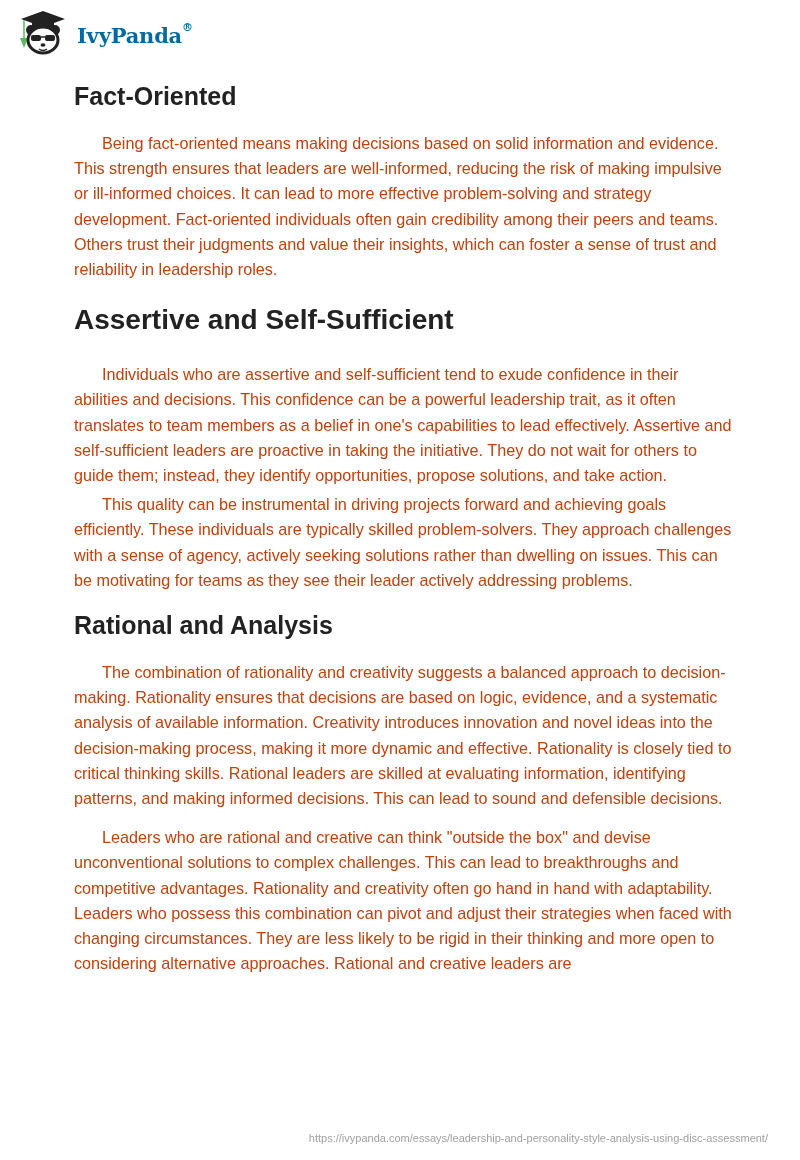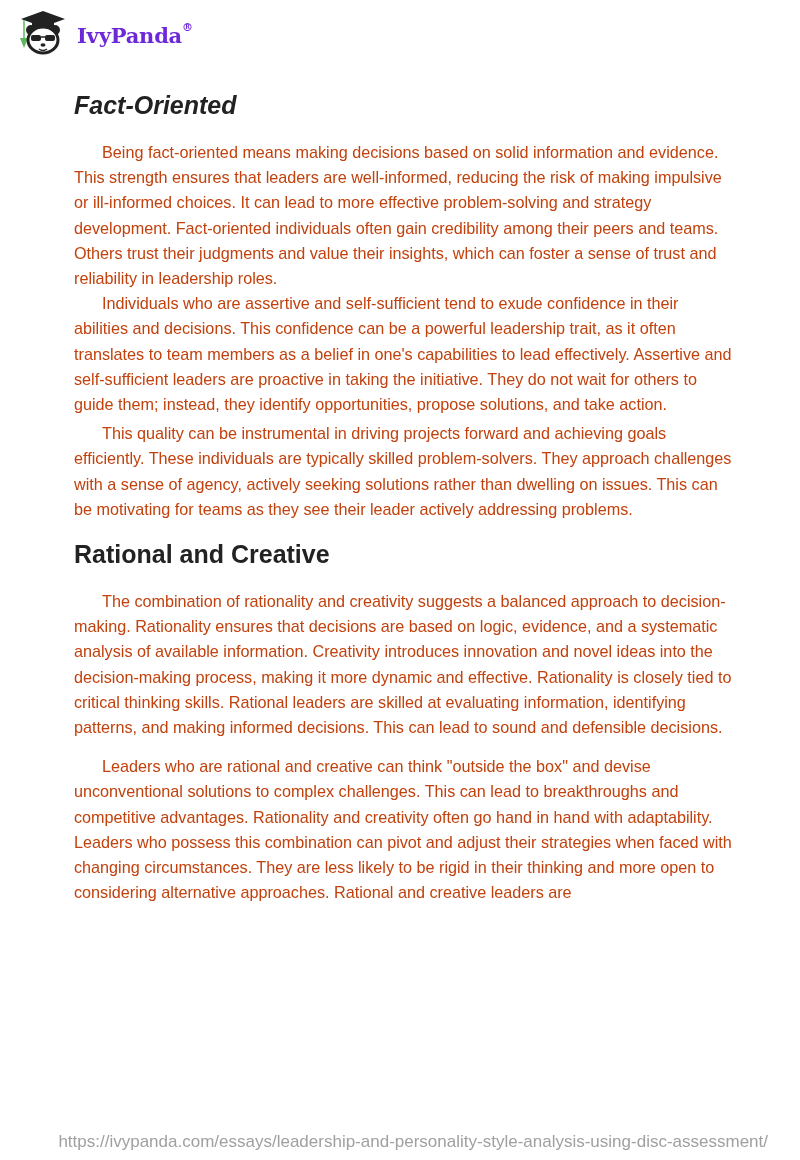--- a/index.html
+++ b/index.html
@@ -1,28 +1,28 @@
 <!DOCTYPE html>
 <html><head>
 <meta charset="utf-8">
 <style>
   html, body { margin: 0; padding: 0; background: #ffffff; }
   body { width: 800px; height: 1160px; position: relative; overflow: hidden; font-family: "Liberation Sans", sans-serif; color: #222; }
   .header { position: absolute; top: 0; left: 0; width: 800px; height: 60px; }
   .logo { position: absolute; left: 17px; top: 8px; display: flex; align-items: center; }
   .logo svg { width: 52px; height: 48px; }
-  .logo-text { font-family: "DejaVu Serif", "Liberation Serif", serif; font-weight: bold; font-size: 21px; color: #6d28d9; margin-left: 8px; margin-top: 6px; letter-spacing: -0.2px; }
+  .logo-text { font-family: "DejaVu Serif", "Liberation Serif", serif; font-weight: bold; font-size: 21px; color: #0369a1; margin-left: 8px; margin-top: 6px; letter-spacing: -0.2px; }
   .logo-text sup { font-size: 11px; vertical-align: top; position: relative; top: -2px; }
   .doc-title { position: absolute; right: 32px; top: 14px; font-size: 12.5px; color: #8a8a8a; }
   .content { position: absolute; left: 74px; top: 70px; width: 660px; }
   h2 { margin: 0; font-weight: bold; color: #222; }
   h2.h-md { font-size: 25px; }
   h2.h-lg { font-size: 28px; }
   p { margin: 0; font-size: 16.2px; line-height: 25.2px; text-indent: 28px; color: #c2410c; }
-  .footer-url { position: absolute; right: 32px; top: 1132px; font-size: 17px; color: #a0a0a0; }
+  .footer-url { position: absolute; right: 32px; top: 1132px; font-size: 11px; color: #a0a0a0; }
 </style>
 </head>
 <body>
 
 <div class="header">
   <div class="logo">
     <svg viewBox="0 0 52 48">
       <polygon points="4,11 26,3 48,11 26,19" fill="#222"></polygon>
       <rect x="15" y="13" width="22" height="6" fill="#222"></rect>
       <line x1="7" y1="12" x2="7" y2="30" stroke="#5cb85c" stroke-width="1.5"></line>
@@ -35,29 +35,30 @@
       <line x1="24" y1="29" x2="28" y2="29" stroke="#222" stroke-width="1.5"></line>
       <ellipse cx="26" cy="37" rx="2.5" ry="1.7" fill="#222"></ellipse>
       <path d="M22,41 Q26,44 30,41" stroke="#222" stroke-width="1.3" fill="none"></path>
     </svg>
     <span class="logo-text"><span>IvyPanda</span><sup>®</sup></span>
   </div>
 </div>
 
 <div class="content">
   <section>
-    <h2 class="h-md" style="margin-top:21px; margin-bottom:20px;font-style:italic;">Fact-Oriented</h2>
+    <h2 class="h-md" style="margin-top:12px; margin-bottom:20px;">Fact-Oriented</h2>
     <p>Being fact-oriented means making decisions based on solid information and evidence. This strength ensures that leaders are well-informed, reducing the risk of making impulsive or ill-informed choices. It can lead to more effective problem-solving and strategy development. Fact-oriented individuals often gain credibility among their peers and teams. Others trust their judgments and value their insights, which can foster a sense of trust and reliability in leadership roles.</p>
   </section>
 
   <section>
+    <h2 class="h-lg" style="margin-top:22px; margin-bottom:26px;">Assertive and Self-Sufficient</h2>
     <p>Individuals who are assertive and self-sufficient tend to exude confidence in their abilities and decisions. This confidence can be a powerful leadership trait, as it often translates to team members as a belief in one's capabilities to lead effectively. Assertive and self-sufficient leaders are proactive in taking the initiative. They do not wait for others to guide them; instead, they identify opportunities, propose solutions, and take action.</p>
     <p style="margin-top:4px;">This quality can be instrumental in driving projects forward and achieving goals efficiently. These individuals are typically skilled problem-solvers. They approach challenges with a sense of agency, actively seeking solutions rather than dwelling on issues. This can be motivating for teams as they see their leader actively addressing problems.</p>
   </section>
 
   <section>
-    <h2 class="h-md" style="margin-top:18px; margin-bottom:20px;">Rational and Creative</h2>
+    <h2 class="h-md" style="margin-top:18px; margin-bottom:20px;">Rational and Analysis</h2>
     <p>The combination of rationality and creativity suggests a balanced approach to decision-making. Rationality ensures that decisions are based on logic, evidence, and a systematic analysis of available information. Creativity introduces innovation and novel ideas into the decision-making process, making it more dynamic and effective. Rationality is closely tied to critical thinking skills. Rational leaders are skilled at evaluating information, identifying patterns, and making informed decisions. This can lead to sound and defensible decisions.</p>
     <p style="margin-top:14px;">Leaders who are rational and creative can think "outside the box" and devise unconventional solutions to complex challenges. This can lead to breakthroughs and competitive advantages. Rationality and creativity often go hand in hand with adaptability. Leaders who possess this combination can pivot and adjust their strategies when faced with changing circumstances. They are less likely to be rigid in their thinking and more open to considering alternative approaches. Rational and creative leaders are</p>
   </section>
 </div>
 
 <div class="footer-url">https://ivypanda.com/essays/leadership-and-personality-style-analysis-using-disc-assessment/</div>
 
 </body></html>

